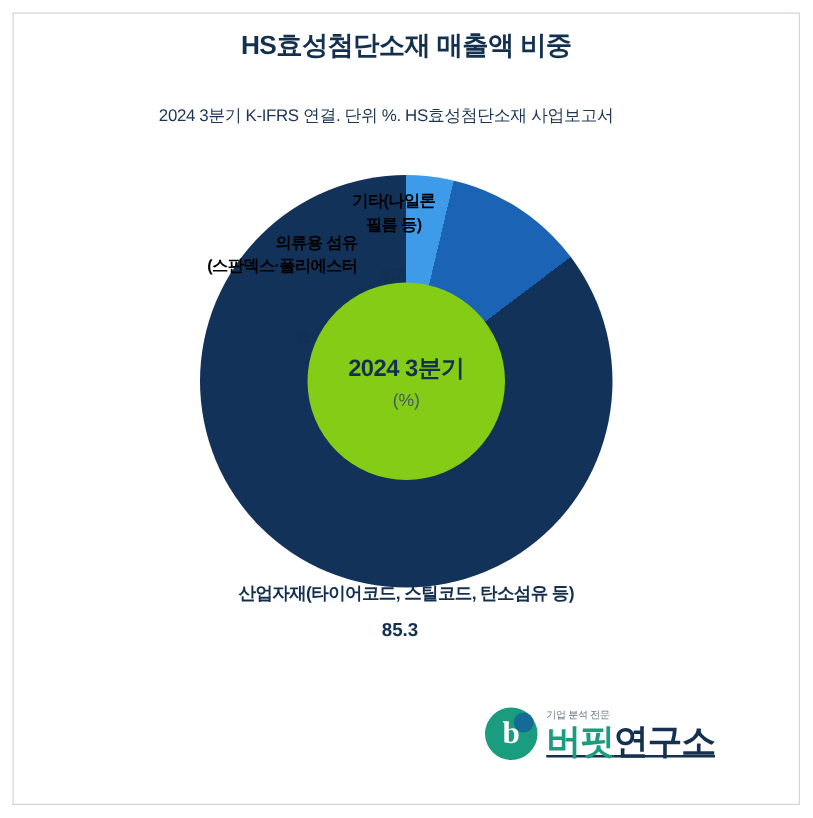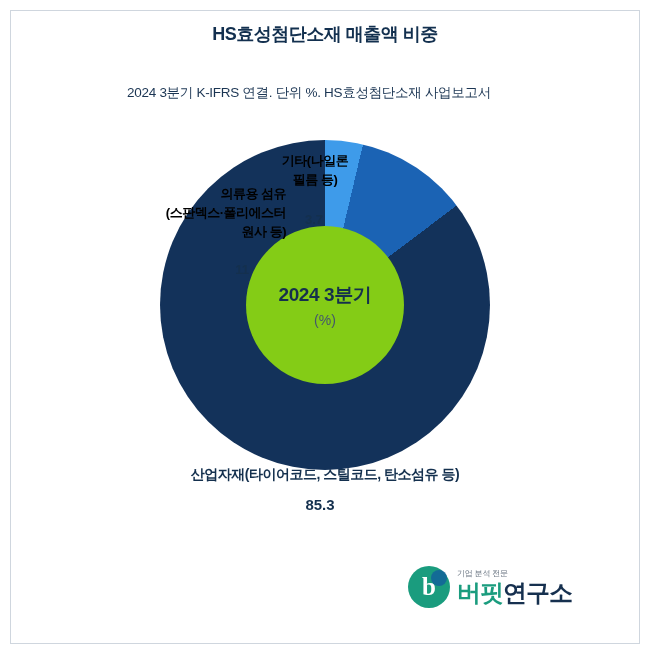--- a/index.html
+++ b/index.html
@@ -24,21 +24,21 @@
     border: 1px solid #cfd6de;
     box-sizing: border-box;
     background: #fff;
   }
   .title {
     position: absolute;
     top: 22px;
     left: 0;
     width: 650px;
     text-align: center;
-    font-size: 18px;
+    font-size: 21px;
     font-weight: bold;
     letter-spacing: -0.5px;
     color: #13304f;
   }
   .subtitle {
     position: absolute;
     top: 84px;
     left: 0;
     width: 618px;
     text-align: center;
@@ -202,23 +202,24 @@
     flex-direction: column;
     line-height: 1;
   }
   .logo-small {
     font-size: 8px;
     color: #6b7683;
     margin-bottom: 3px;
     letter-spacing: -0.2px;
   }
   .logo-name {
-    font-size: 24px;
+    font-size: 28px;
     font-weight: bold;
     letter-spacing: -1px;
+    text-decoration: underline;
   }
   .logo-name .b { color: #1a9c7e; }
   .logo-name .r { color: #16304f; }
 </style>
 </head>
 <body>
 
 <div class="frame"></div>
 
 <div class="title">HS효성첨단소재 매출액 비중</div>
@@ -236,21 +237,20 @@
 
 <div class="lbl lbl-etc">
   <div>기타(나일론</div>
   <div>필름 등)</div>
 </div>
 <div class="val-etc">3.7</div>
 
 <div class="lbl lbl-fiber">
   <div>의류용 섬유</div>
   <div>(스판덱스·폴리에스터</div>
-  <div>원사 등)</div>
 </div>
 <div class="val-fiber">11</div>
 
 <div class="lbl-ind">산업자재(타이어코드, 스틸코드, 탄소섬유 등)</div>
 <div class="val-ind">85.3</div>
 
 <div class="logo">
   <div class="logo-mark">b</div>
   <div class="logo-text-wrap">
     <div class="logo-small">기업 분석 전문</div>

